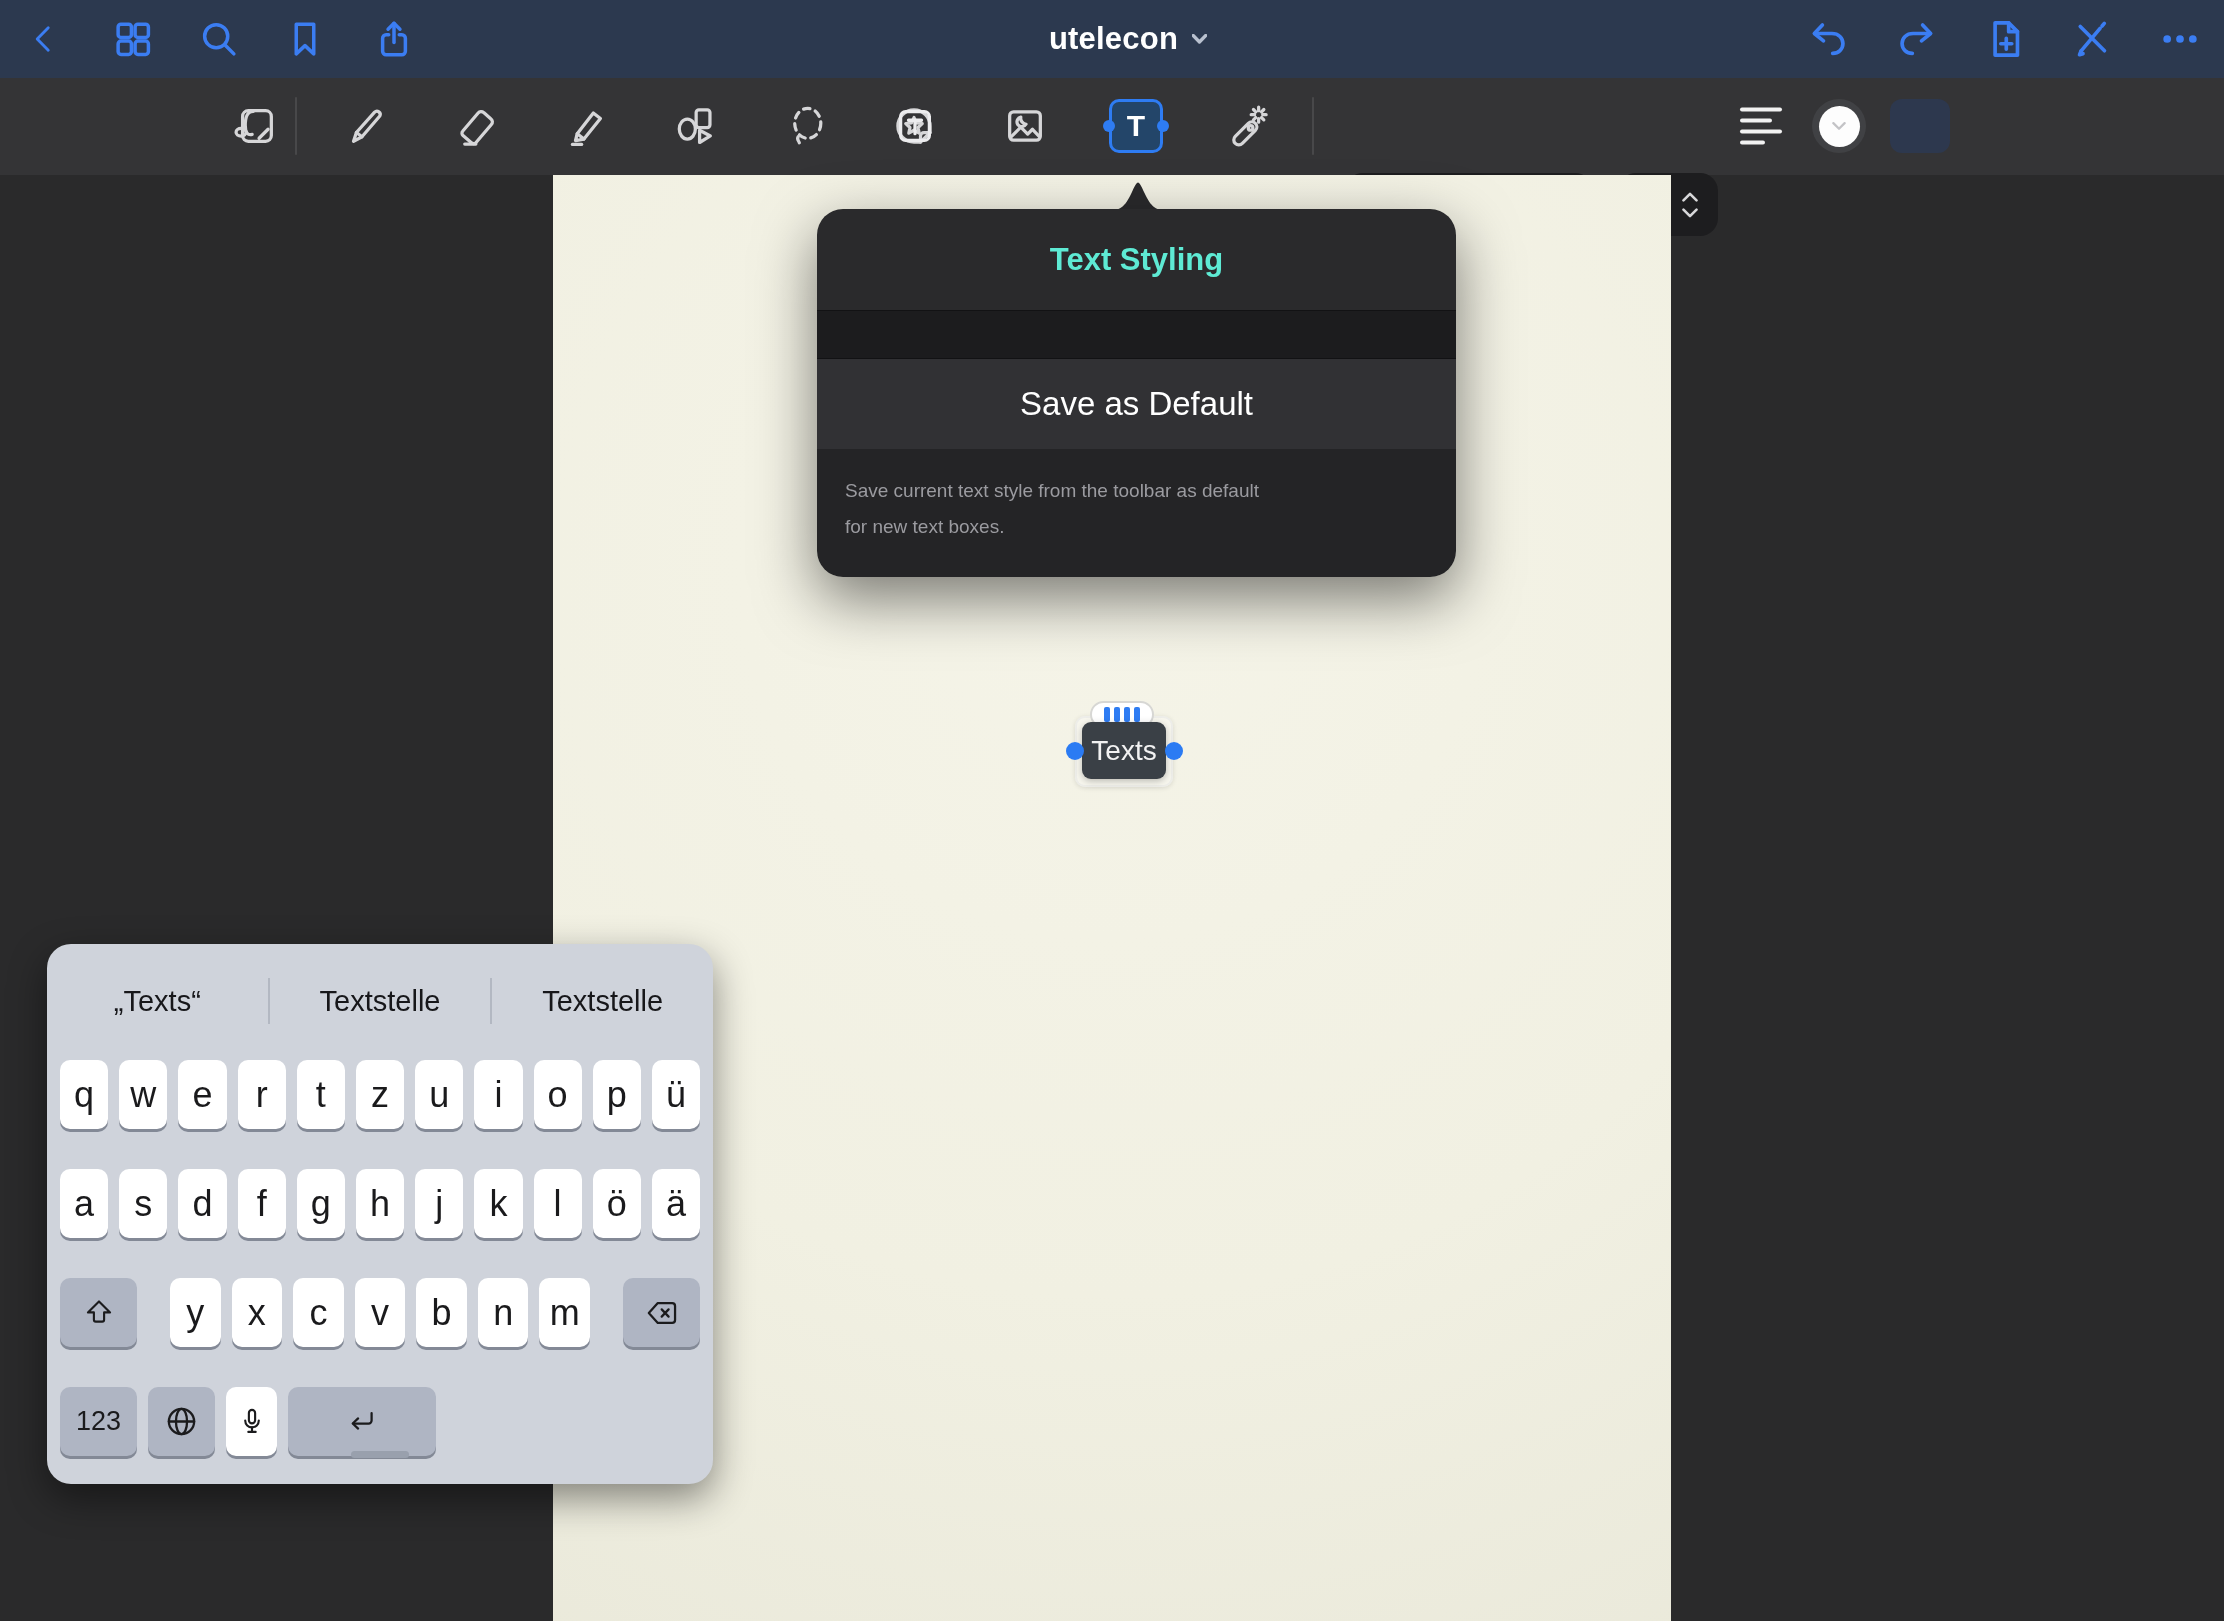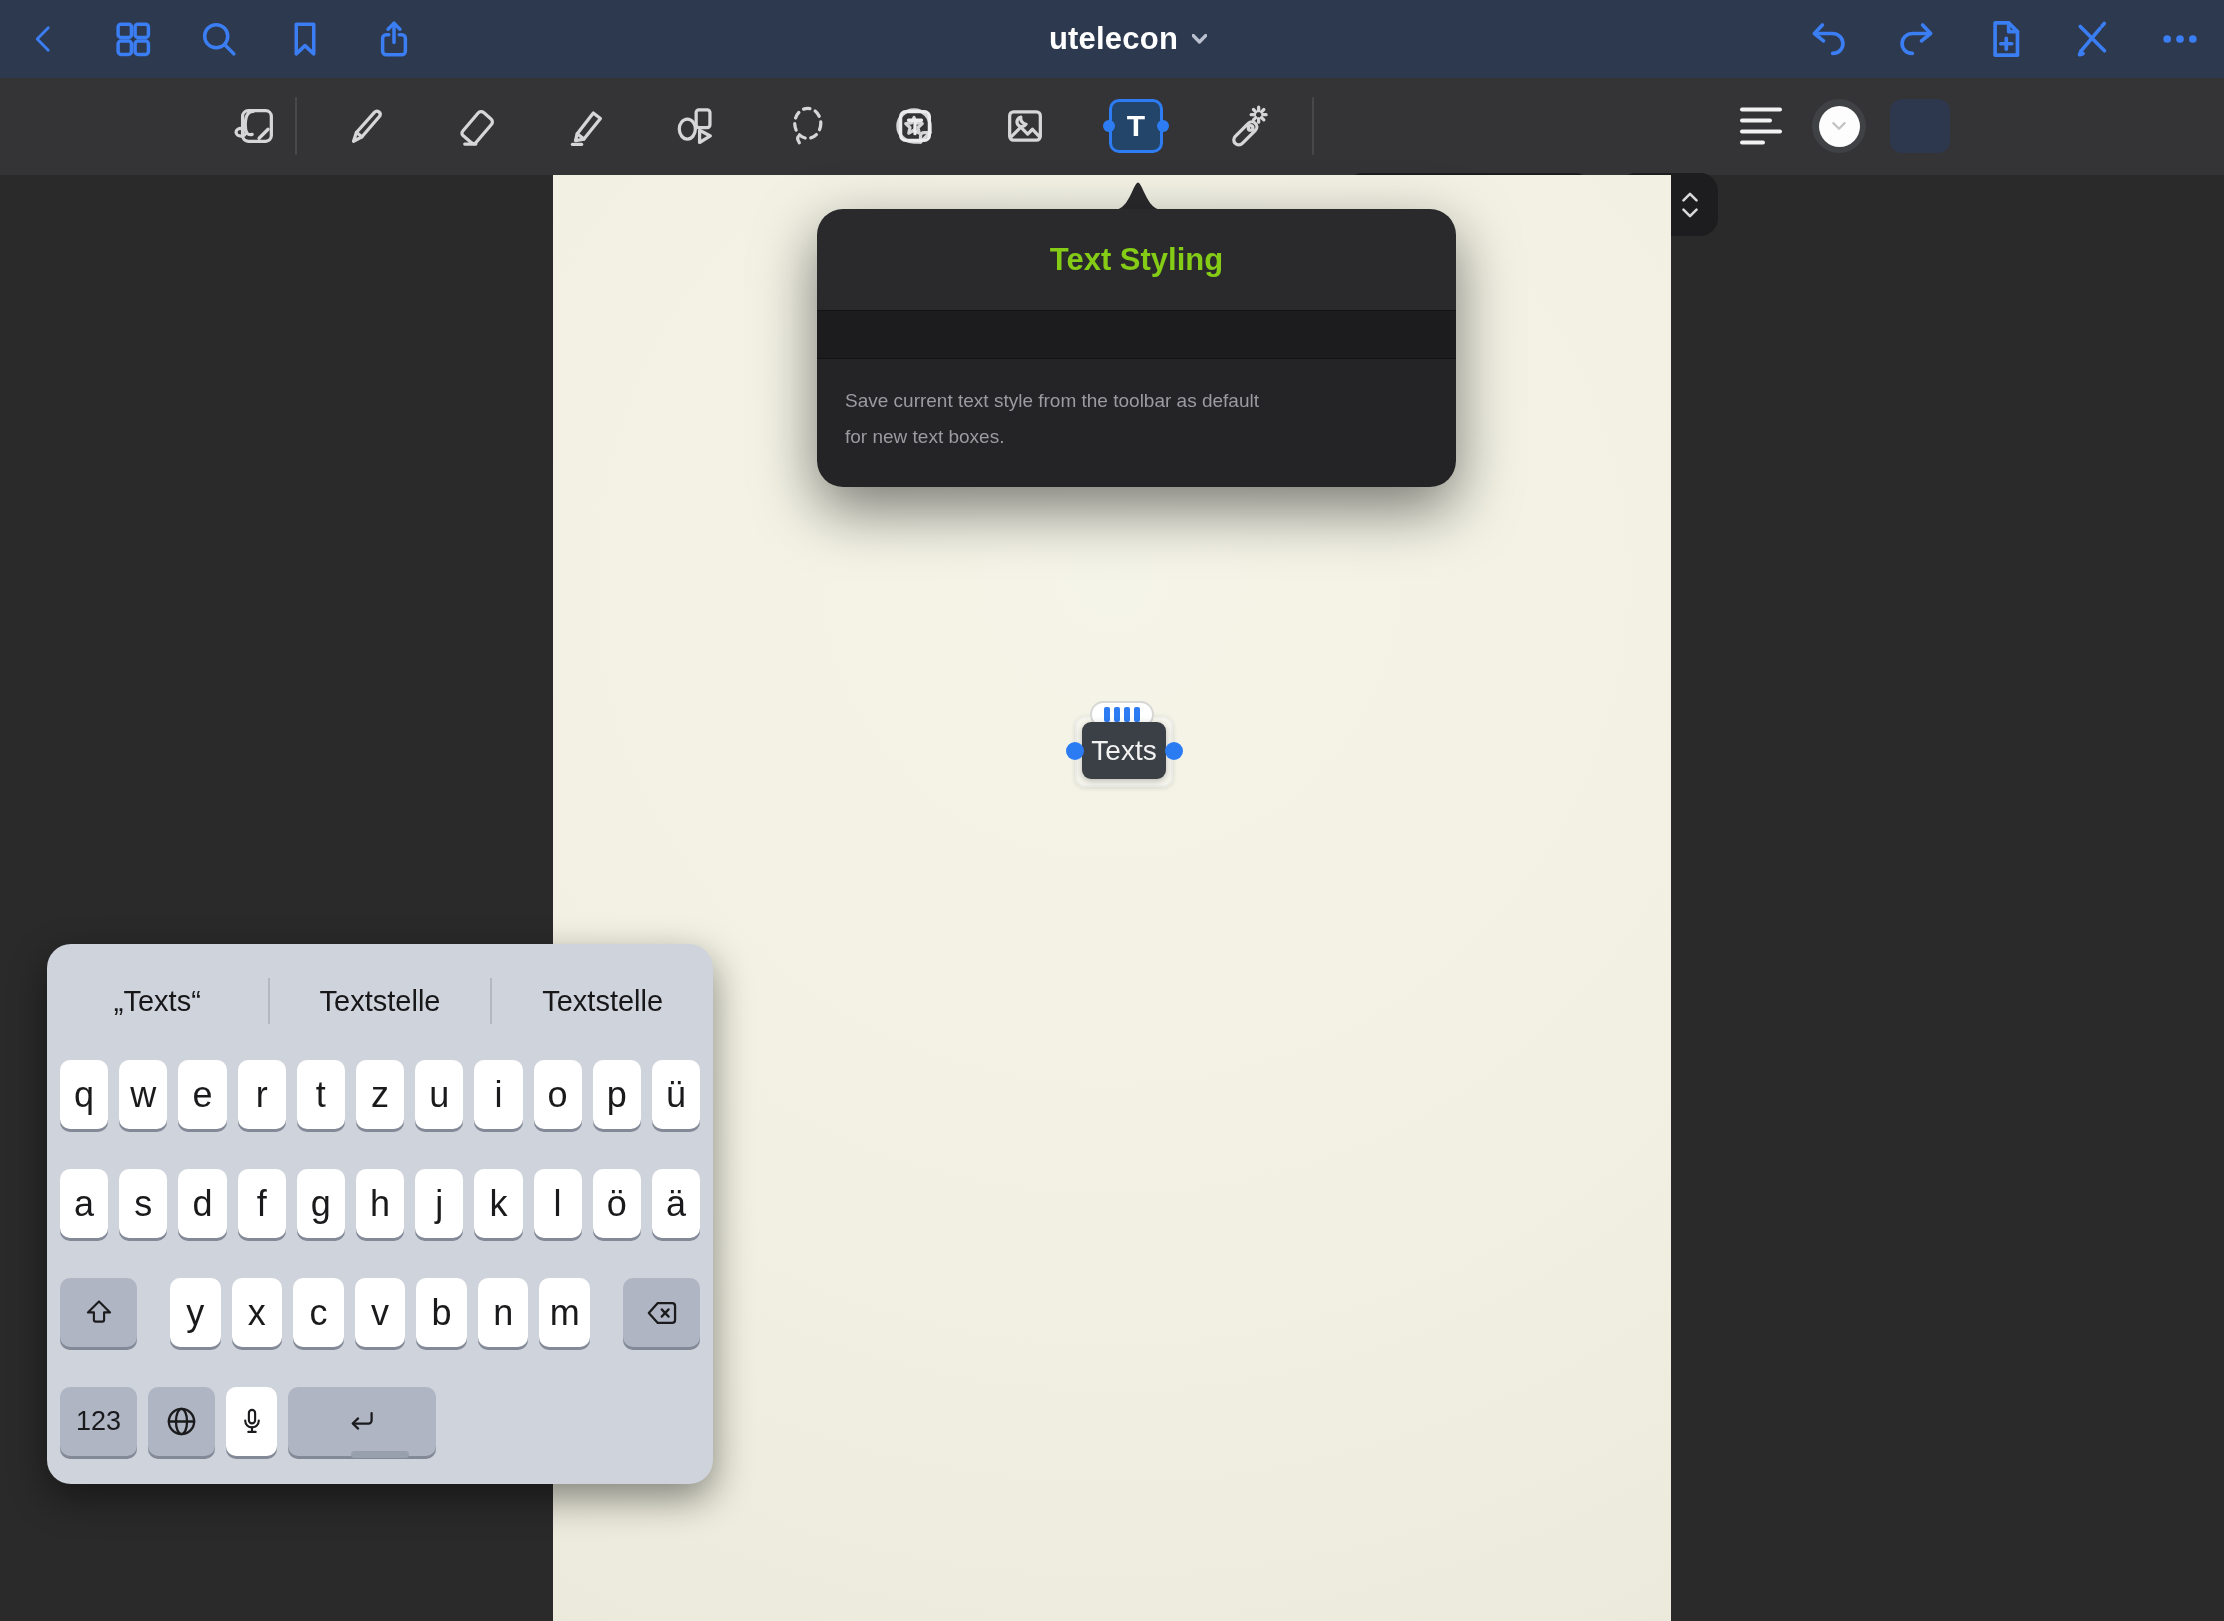--- a/index.html
+++ b/index.html
@@ -41,21 +41,21 @@
 
   
   .canvas{left:553px;top:175px;width:1118px;height:1446px;
           background:radial-gradient(ellipse 120% 90% at 50% 28%,#f5f4e8 0%,#f1f0e2 55%,#e9e8d9 100%);}
 
   
   .popup-arrow{left:1106px;top:177px;}
   .popup{left:817px;top:209px;width:639px;border-radius:26px;overflow:hidden;
          box-shadow:0 22px 60px rgba(0,0,0,.5);}
   .pop-header{height:101px;background:#2a2a2c;display:flex;align-items:center;justify-content:center;}
-  .pop-title{color:#84cc16;font-size:31px;font-weight:700;}
+  .pop-title{color:#5eead4;font-size:31px;font-weight:700;}
   .pop-band{height:49px;background:#1c1c1e;border-top:1px solid #121214;border-bottom:1px solid #121214;}
   .pop-save{height:90px;background:#313134;display:flex;align-items:center;justify-content:center;
             color:#ffffff;font-size:33px;}
   .pop-desc{height:128px;background:#242426;padding:24px 28px 0 28px;}
   .pop-desc span{display:block;color:#9b9ba0;font-size:19px;line-height:36px;white-space:nowrap;}
 
   
   .sel-frame{left:1075px;top:716px;width:98px;height:71px;border:2px solid rgba(236,236,232,.95);
              background:rgba(255,255,255,.3);border-radius:10px;box-shadow:0 1px 5px rgba(0,0,0,.12);}
   .drag-pill{left:1090px;top:701px;width:64px;height:27px;background:#fff;border:2px solid #d7d7d4;
@@ -338,20 +338,23 @@
   <div class="abs-c hdot" style="left:1174px;top:751px;"></div>
 
   <svg class="abs popup-arrow" width="64" height="34" viewBox="0 0 64 34">
     <path d="M0 34 C14 34 19 30 25.5 16 C28.5 9.5 30.5 5.5 32 5.5 C33.5 5.5 35.5 9.5 38.5 16 C45 30 50 34 64 34 Z" fill="#2a2a2c"></path>
   </svg>
   <div class="abs popup">
     <div class="pop-header">
       <span class="pop-title">Text Styling</span>
     </div>
     <div class="pop-band"></div>
+    <div class="pop-save">
+      <span>Save as Default</span>
+    </div>
     <div class="pop-desc">
       <span>Save current text style from the toolbar as default</span>
       <span>for new text boxes.</span>
     </div>
   </div>
 
   <div class="abs kb">
     <div class="kb-sugg">
       <div class="sugg">„Texts“</div>
       <div class="sugg-sep"></div>

